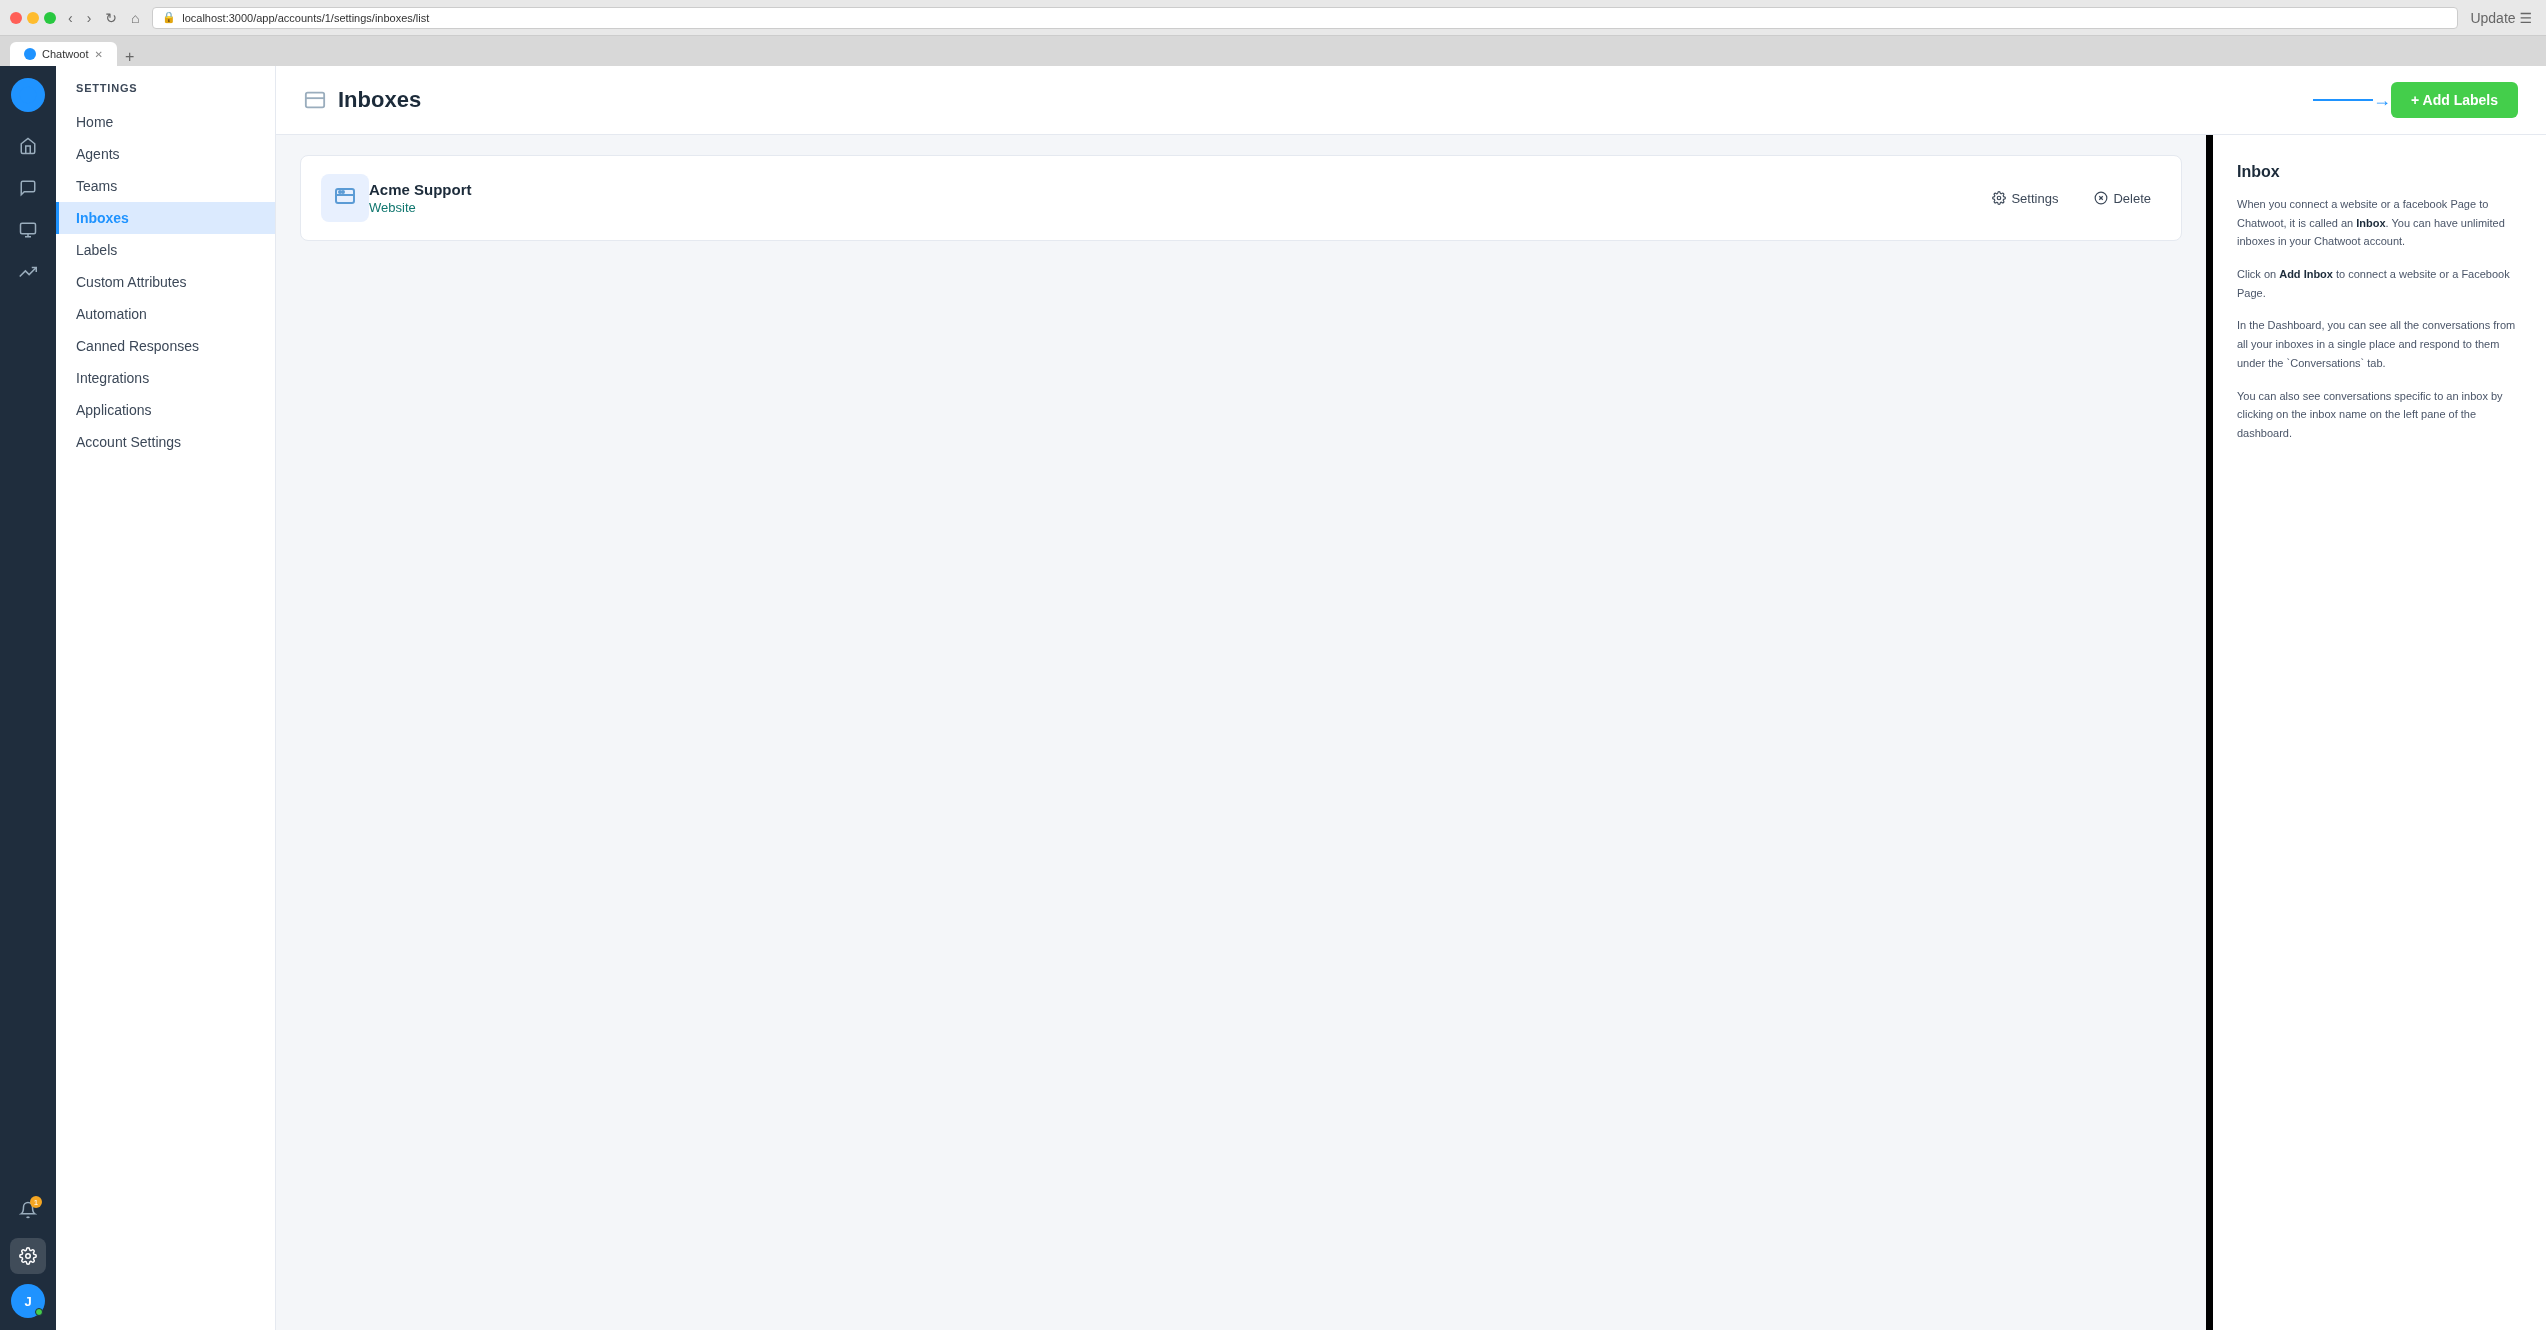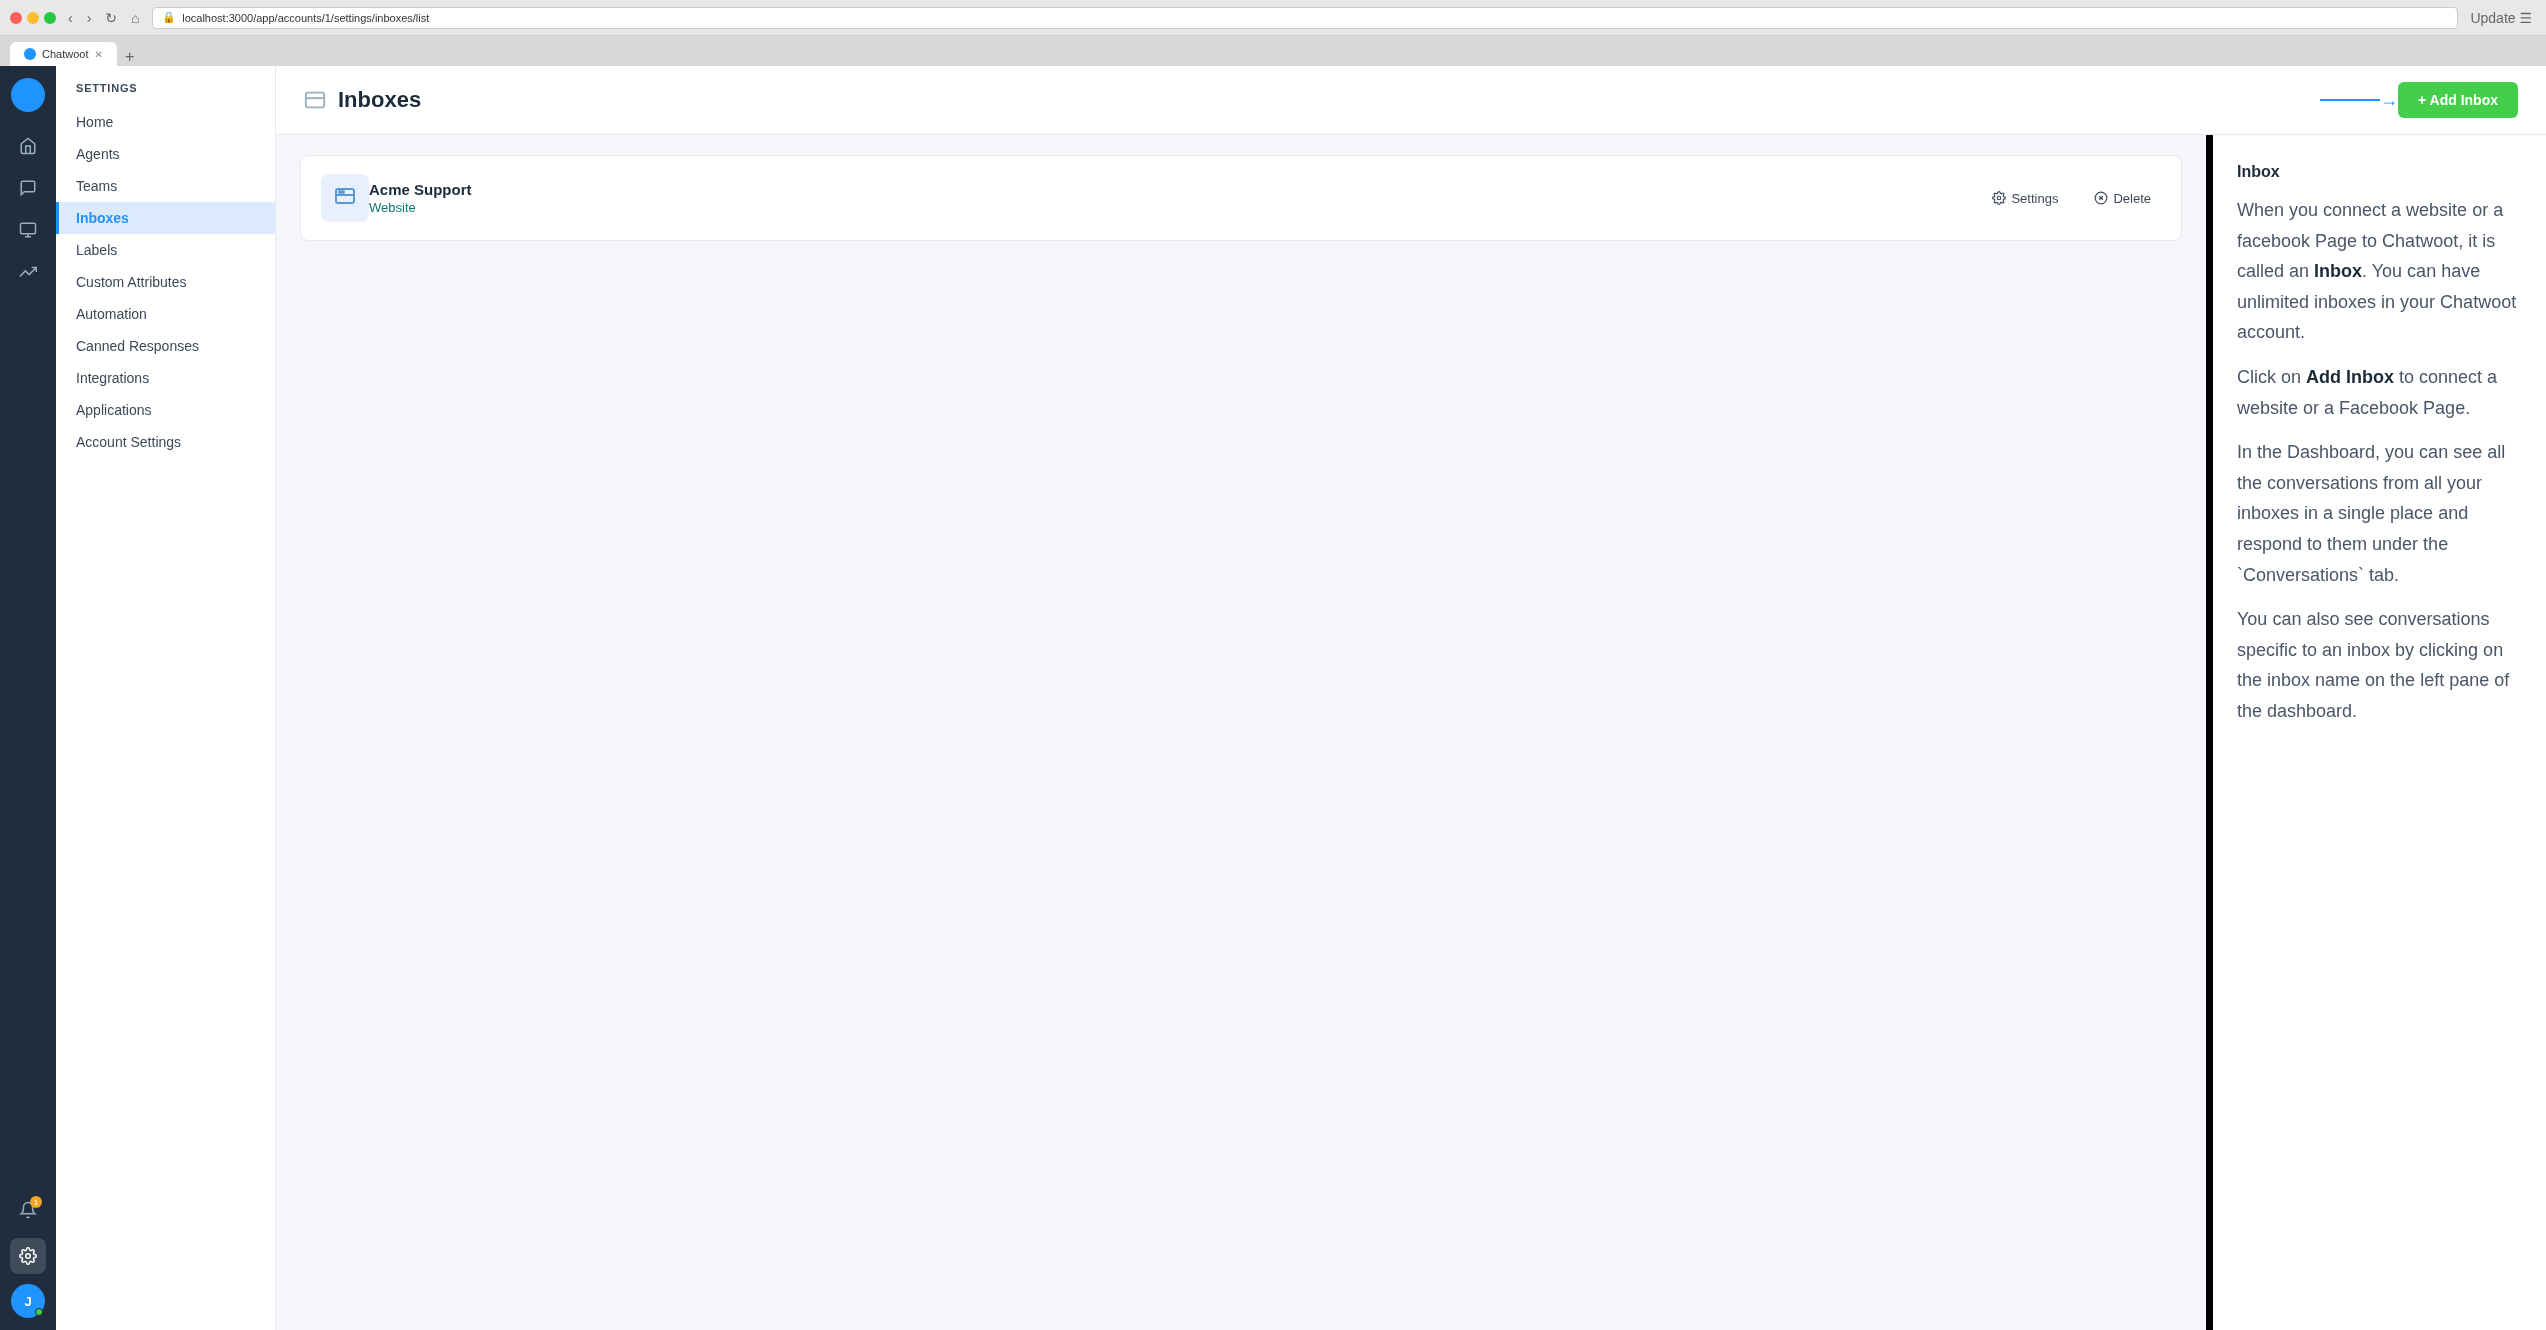--- a/index.html
+++ b/index.html
@@ -58,21 +58,21 @@
     .inbox-logo { width: 48px; height: 48px; background: #e8f0fe; border-radius: 8px; display: flex; align-items: center; justify-content: center; color: #5b9bd5; font-size: 20px; flex-shrink: 0; }
     .inbox-info { flex: 1; }
     .inbox-name { font-size: 15px; font-weight: 600; color: #1c2b3a; }
     .inbox-type { font-size: 13px; color: #0f766e; margin-top: 2px; }
     .inbox-actions { display: flex; align-items: center; gap: 16px; }
     .inbox-action-btn { display: flex; align-items: center; gap: 5px; font-size: 13px; color: #3c4858; cursor: pointer; background: none; border: none; padding: 6px 10px; border-radius: 4px; }
 
     
     .info-panel { width: 340px; background: white; border-left: 7px solid #000000; padding: 28px 24px; overflow-y: auto; }
     .info-title { font-size: 16px; font-weight: 700; color: #1c2b3a; margin-bottom: 14px; }
-    .info-text { font-size: 18px; line-height: 1.7; color: #4a5568; margin-bottom: 14px; }
+    .info-text { font-size: 11px; line-height: 1.7; color: #4a5568; margin-bottom: 14px; }
     .info-text strong { font-weight: 700; color: #1c2b3a; }
 
     
     ::-webkit-scrollbar { width: 4px; }
     ::-webkit-scrollbar-thumb { background: #c1cdd6; border-radius: 2px; }
   </style>
 </head>
 <body>
 
 <div class="browser-chrome">
@@ -183,21 +183,21 @@
             <rect x="2" y="4" width="20" height="16" rx="2"></rect>
             <path d="M2 10h20"></path>
           </svg>
         <h1 class="main-title">Inboxes</h1>
       </div>
       <div style="display:flex;align-items:center;gap:0;">
         <div class="arrow-decoration">
           <div class="arrow-line"></div>
           <span class="arrow-head">→</span>
         </div>
-        <button class="add-inbox-btn">+ Add Inbox</button>
+        <button class="add-inbox-btn">+ Add Labels</button>
       </div>
     </div>
 
     <div class="content-area">
       <div class="inbox-list">
         <div class="inbox-item">
           <div class="inbox-logo">
             <svg width="24" height="24" viewBox="0 0 24 24" fill="none" stroke="#5b9bd5" stroke-width="2">
                 <rect x="3" y="3" width="18" height="14" rx="2"></rect>
                 <path d="M3 9h18"></path>

